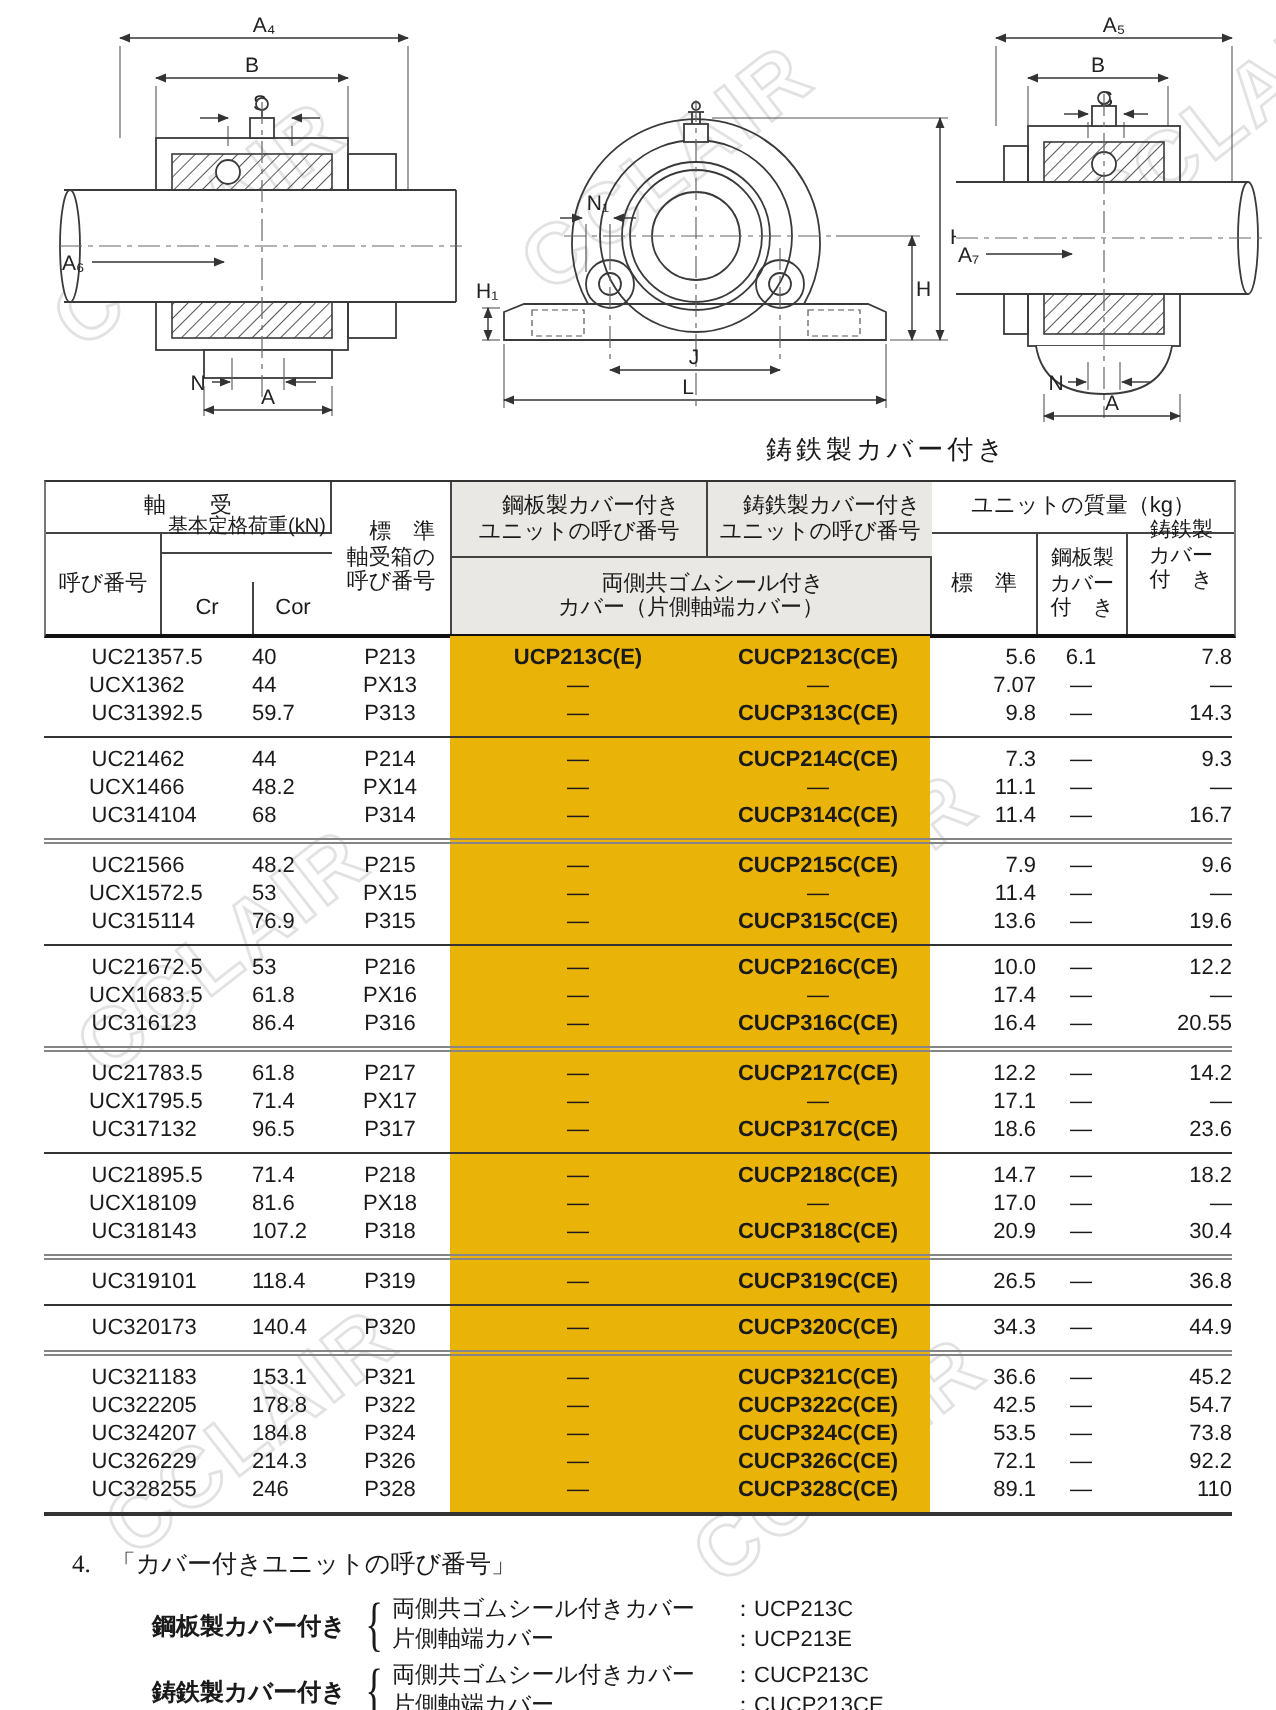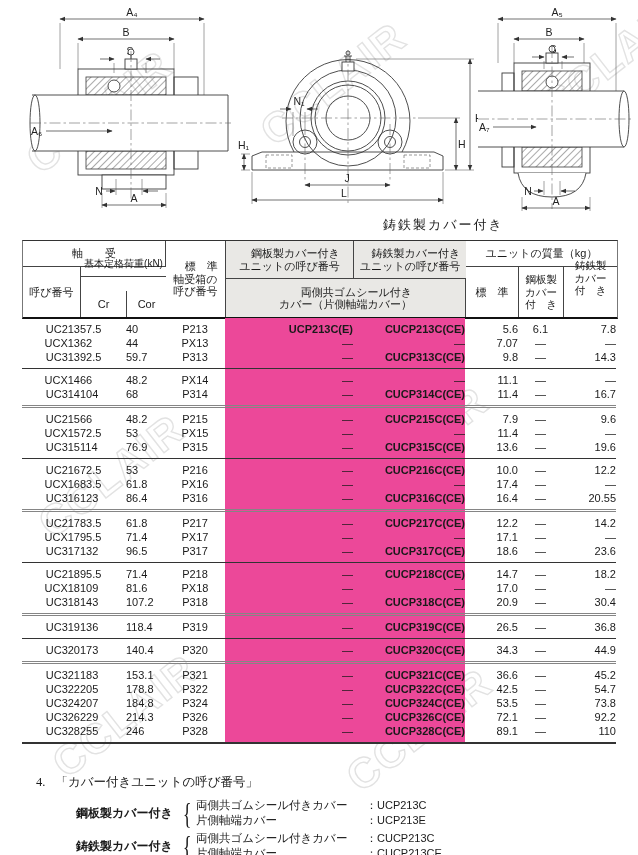--- a/index.html
+++ b/index.html
@@ -31,21 +31,21 @@
   table.units{position:absolute;left:22px;top:318px;width:594px;border-collapse:collapse;
               border-bottom:2.5px solid #333;table-layout:fixed;}
   table.units td{font-size:11px;height:14px;padding:0;white-space:nowrap;overflow:visible;}
   tbody.sep-thin{border-top:1px solid #333;}
   tbody.sep-thick{border-top:3px double #858585;}
   tbody tr:first-child td{padding-top:4px;}
   tbody tr:last-child td{padding-bottom:4px;}
   td.c0{text-align:right;padding-left:9px;}
   td.c1,td.c2{text-align:left;padding-left:4px;}
   td.c3{text-align:center;}
-  td.c4,td.c5{text-align:right;background:#ec4899;}
+  td.c4,td.c5{text-align:center;background:#eab308;}
   td.c6{text-align:right;padding-right:3px;}
   td.c7{text-align:center;}
   td.c8{text-align:right;padding-right:27px;}
   td.bold{font-weight:bold;}
   
   .footnote{position:absolute;left:36px;top:774px;width:570px;
             font-family:"Liberation Serif",serif;}
   .fn-title{font-size:12.5px;}
   .fn-title .num{margin-right:10px;}
   .fn-groups{margin:7px 0 0 40px;}
@@ -314,20 +314,31 @@
           <td class="c3">P313</td>
           <td class="c4">—</td>
           <td class="c5 bold">CUCP313C(CE)</td>
           <td class="c6">9.8</td>
           <td class="c7">—</td>
           <td class="c8">14.3</td>
         </tr>
       </tbody>
       <tbody class="grp sep-thin">
         <tr>
+          <td class="c0">UC214</td>
+          <td class="c1">62</td>
+          <td class="c2">44</td>
+          <td class="c3">P214</td>
+          <td class="c4">—</td>
+          <td class="c5 bold">CUCP214C(CE)</td>
+          <td class="c6">7.3</td>
+          <td class="c7">—</td>
+          <td class="c8">9.3</td>
+        </tr>
+        <tr>
           <td class="c0">UCX14</td>
           <td class="c1">66</td>
           <td class="c2">48.2</td>
           <td class="c3">PX14</td>
           <td class="c4">—</td>
           <td class="c5">—</td>
           <td class="c6">11.1</td>
           <td class="c7">—</td>
           <td class="c8">—</td>
         </tr>
@@ -479,21 +490,21 @@
           <td class="c4">—</td>
           <td class="c5 bold">CUCP318C(CE)</td>
           <td class="c6">20.9</td>
           <td class="c7">—</td>
           <td class="c8">30.4</td>
         </tr>
       </tbody>
       <tbody class="grp sep-thick">
         <tr>
           <td class="c0">UC319</td>
-          <td class="c1">136</td>
+          <td class="c1">101</td>
           <td class="c2">118.4</td>
           <td class="c3">P319</td>
           <td class="c4">—</td>
           <td class="c5 bold">CUCP319C(CE)</td>
           <td class="c6">26.5</td>
           <td class="c7">—</td>
           <td class="c8">36.8</td>
         </tr>
       </tbody>
       <tbody class="grp sep-thin">

